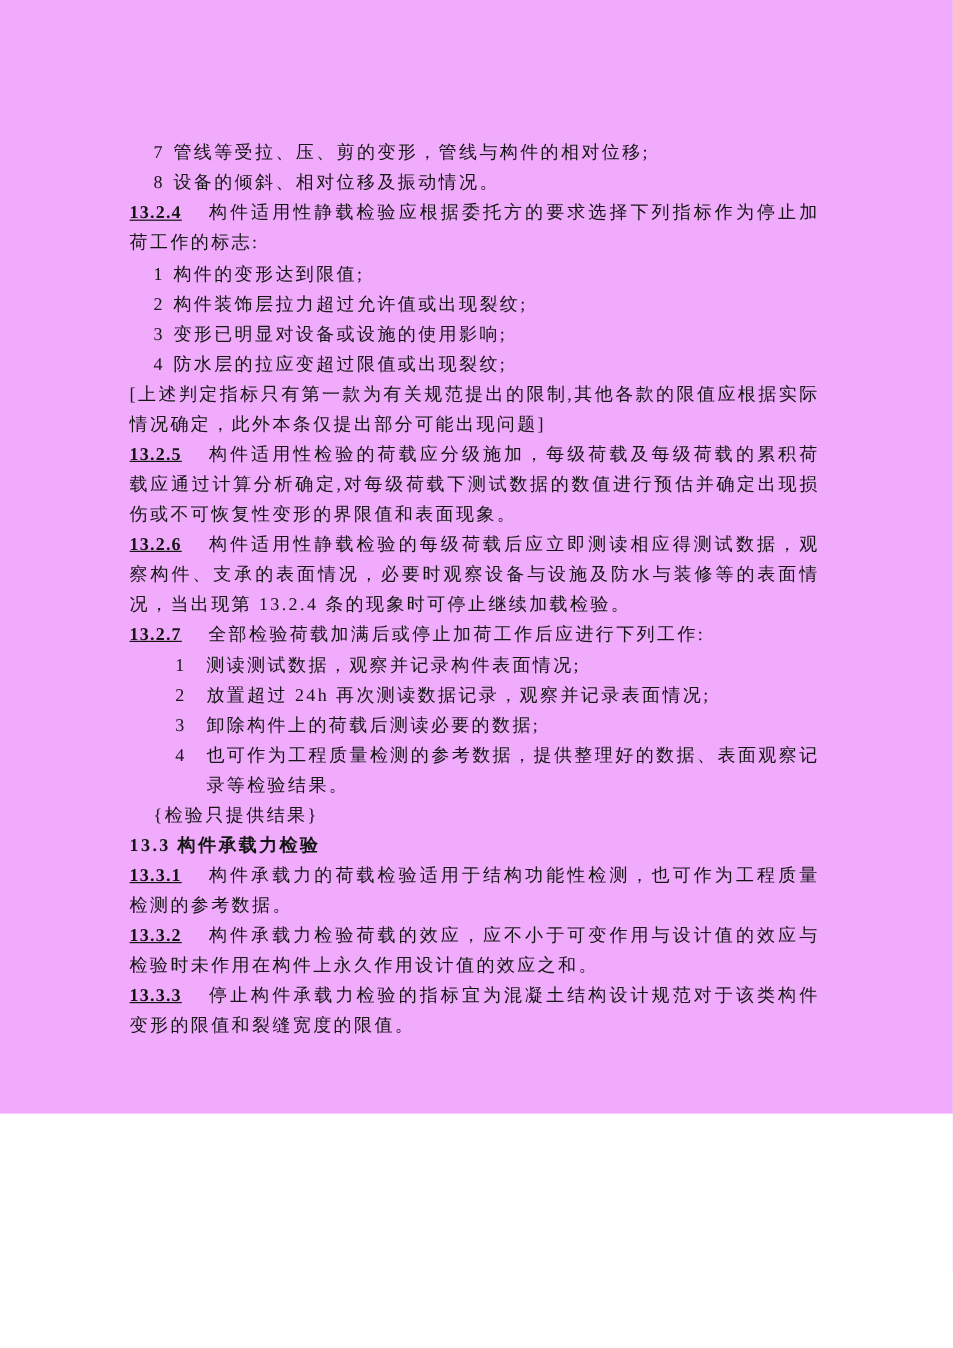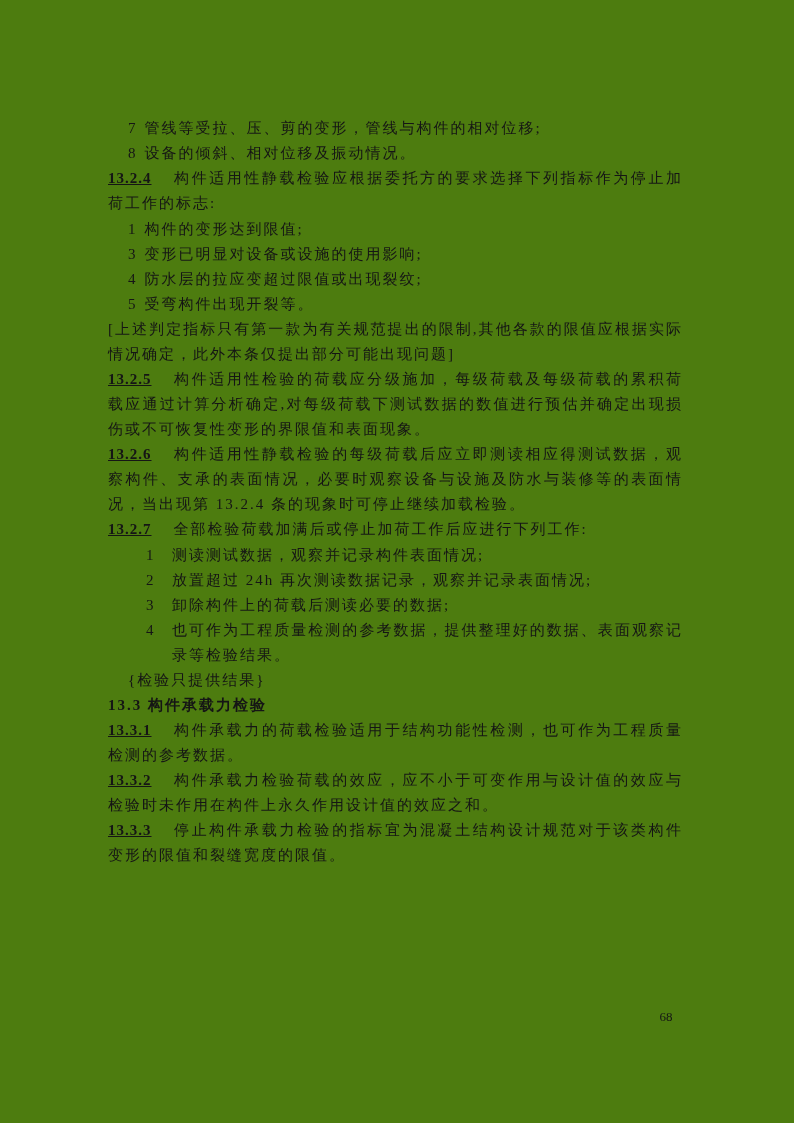--- a/index.html
+++ b/index.html
@@ -5,22 +5,22 @@
   * { box-sizing: border-box; }
   html, body { margin: 0; padding: 0; }
   body {
     width: 794px; height: 1123px;
     background: #ffffff;
     font-family: "Liberation Serif", "DejaVu Serif", serif;
     color: #151515;
   }
   .page {
     position: relative;
-    width: 794px; height: 1123px;
-    background: #4d7c0f;
+    width: 794px; height: 928px;
+    background: #f0abfc;
     overflow: hidden;
   }
   .content {
     position: absolute;
     left: 108px; top: 116px;
     width: 575px;
   }
   .content p {
     margin: 0;
     font-size: 15px;
@@ -66,23 +66,23 @@
 <div class="page">
   <div class="content">
 
     <p class="li1"><span class="no">7</span><span class="txt">管线等受拉、压、剪的变形，管线与构件的相对位移;</span></p>
     <p class="li1"><span class="no">8</span><span class="txt">设备的倾斜、相对位移及振动情况。</span></p>
 
     <p class="clause"><span class="cno">13.2.4</span><span class="ctext">构件适用性静载检验应根据委托方的要求选择下列指标作为停止加荷工作的标志:</span></p>
 
     <div class="sublist">
       <p class="li1"><span class="no">1</span><span class="txt">构件的变形达到限值;</span></p>
+      <p class="li1"><span class="no">2</span><span class="txt">构件装饰层拉力超过允许值或出现裂纹;</span></p>
       <p class="li1"><span class="no">3</span><span class="txt">变形已明显对设备或设施的使用影响;</span></p>
       <p class="li1"><span class="no">4</span><span class="txt">防水层的拉应变超过限值或出现裂纹;</span></p>
-      <p class="li1"><span class="no">5</span><span class="txt">受弯构件出现开裂等。</span></p>
     </div>
 
     <p class="note">[上述判定指标只有第一款为有关规范提出的限制,其他各款的限值应根据实际情况确定，此外本条仅提出部分可能出现问题]</p>
 
     <p class="clause"><span class="cno">13.2.5</span><span class="ctext">构件适用性检验的荷载应分级施加，每级荷载及每级荷载的累积荷载应通过计算分析确定,对每级荷载下测试数据的数值进行预估并确定出现损伤或不可恢复性变形的界限值和表面现象。</span></p>
 
     <p class="clause"><span class="cno">13.2.6</span><span class="ctext">构件适用性静载检验的每级荷载后应立即测读相应得测试数据，观察构件、支承的表面情况，必要时观察设备与设施及防水与装修等的表面情况，当出现第 13.2.4 条的现象时可停止继续加载检验。</span></p>
 
     <p class="clause"><span class="cno">13.2.7</span><span class="ctext">全部检验荷载加满后或停止加荷工作后应进行下列工作:</span></p>
 

